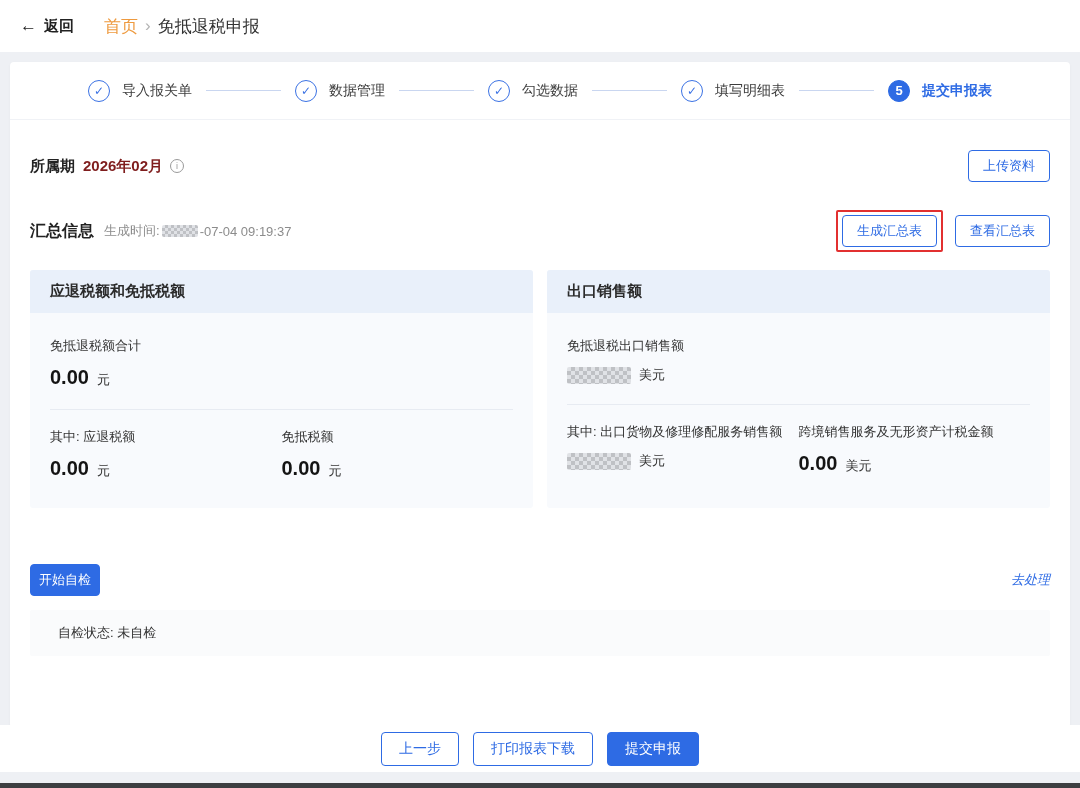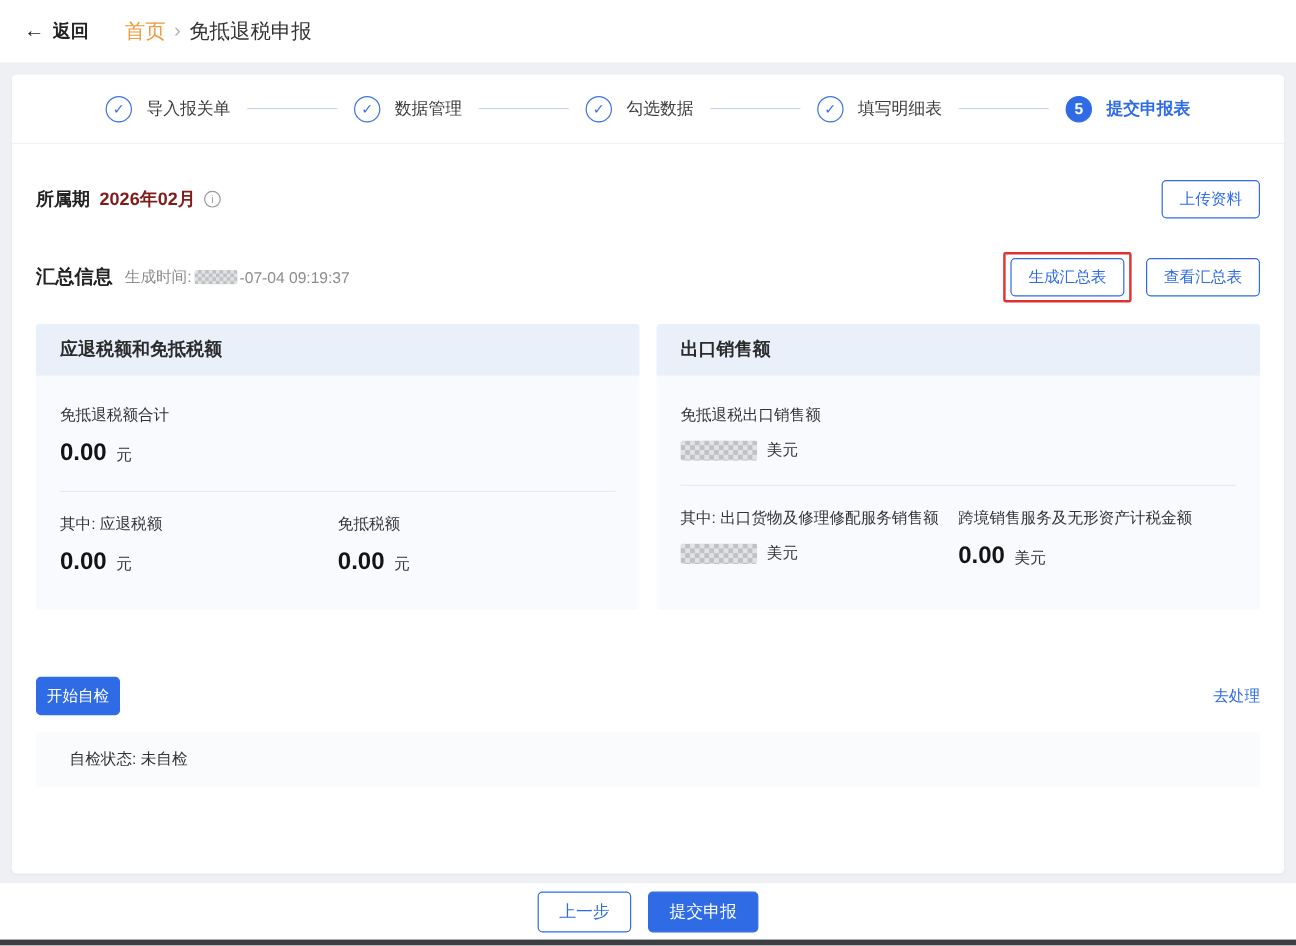--- a/index.html
+++ b/index.html
@@ -110,29 +110,29 @@
 
   
   .self-check { margin:56px 20px 0; }
   .sc-title-row { display:flex; align-items:center; cursor:pointer; }
   .chevron {
     width:8px; height:8px; border-right:1.6px solid #555; border-bottom:1.6px solid #555;
     transform:rotate(45deg) translateY(-2px); margin-right:12px; display:inline-block;
   }
   .sc-title { font-size:15px; font-weight:bold; color:#222; }
   .sc-actions { display:flex; align-items:center; justify-content:space-between; margin-top:20px; }
-  .link { color:#2e6be4; font-size:13px; cursor:pointer; text-decoration:none; }
+  .link { color:#2e6be4; font-size:13px; cursor:pointer; text-decoration:none;font-style:italic; }
   .sc-status {
     margin-top:14px; background:#fafbfc; padding:14px 28px; font-size:13px; color:#333;
     border-radius:2px;
   }
 
   
   .footer {
-    position:absolute; left:0; right:0; bottom:5px; height:47px; background:#fff;
+    position:absolute; left:0; right:0; bottom:16px; height:47px; background:#fff;
     display:flex; align-items:center; justify-content:center; gap:14px;
   }
   .footer .btn-outline, .footer .btn-primary { font-size:14px; padding:7px 17px; }
   .bottom-edge {
     position:absolute; left:0; right:0; bottom:0; height:5px; background:#3d3e41;
   }
 </style>
 </head>
 <body>
 
@@ -270,15 +270,16 @@
     <div class="sc-status">
       <span>自检状态:</span>
       <span>未自检</span>
     </div>
   </div>
 
 </main>
 
 <footer class="footer">
   <button class="btn-outline">上一步</button>
+  <button class="btn-outline">打印报表下载</button>
   <button class="btn-primary">提交申报</button>
 </footer>
 <div class="bottom-edge"></div>
 
 </body></html>

